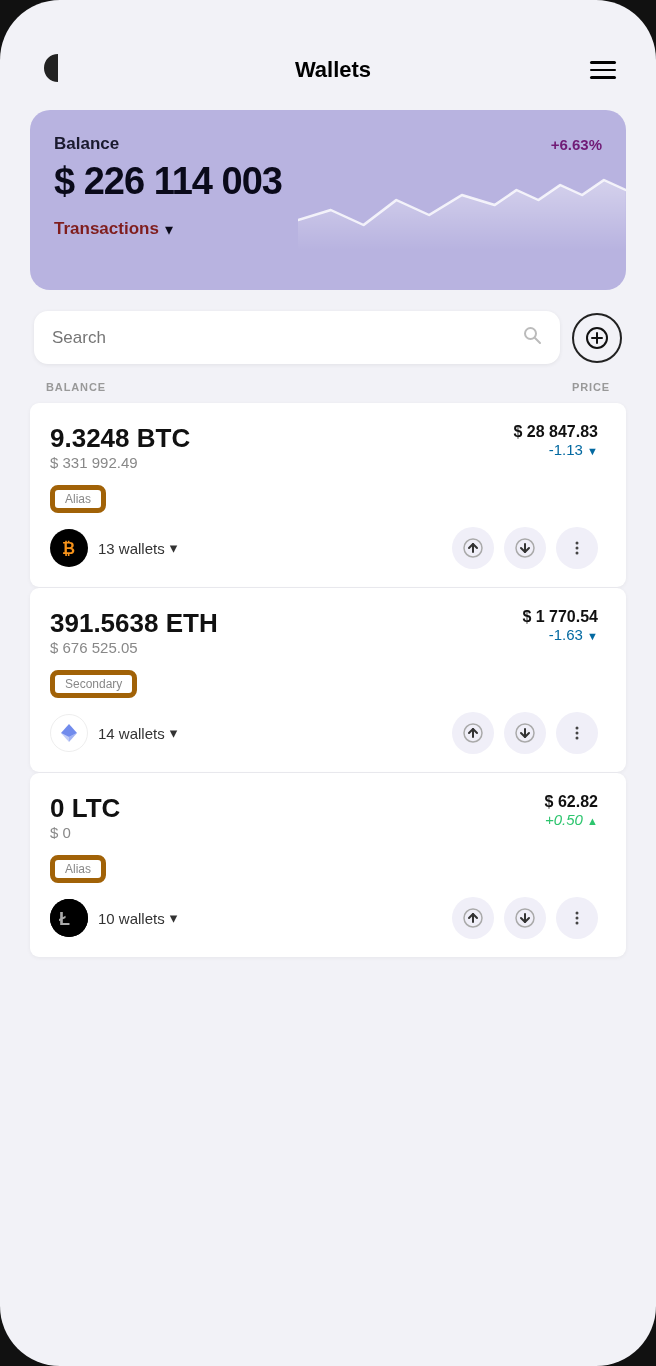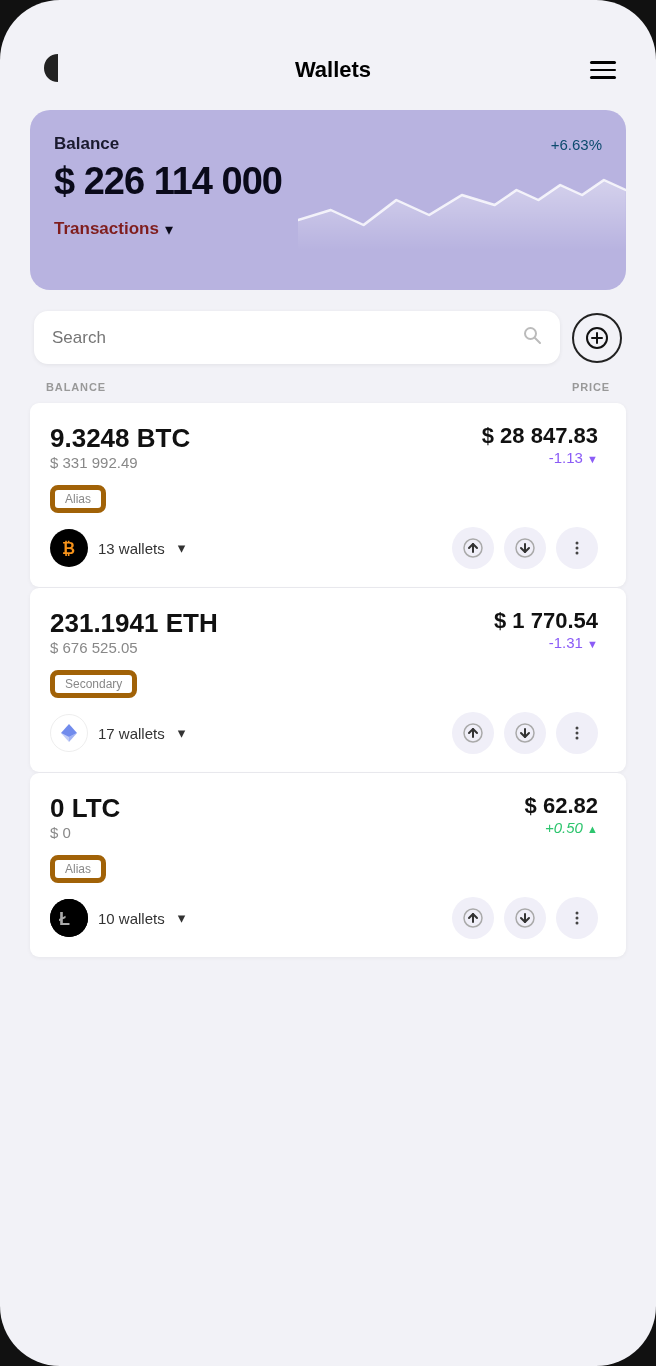--- a/index.html
+++ b/index.html
@@ -58,22 +58,22 @@
       overflow: hidden;
       min-height: 180px;
     }
     .balance-label {
       font-size: 17px;
       font-weight: 600;
       color: #1a1a2e;
     }
     .balance-percent {
       font-size: 15px;
-      color: #0c4a6e;
-      font-weight: 400;
+      color: #701a75;
+      font-weight: 700;
     }
     .balance-top {
       display: flex;
       justify-content: space-between;
       align-items: center;
       margin-bottom: 6px;
     }
     .balance-amount {
       font-size: 38px;
       font-weight: 800;
@@ -172,35 +172,35 @@
       justify-content: space-between;
       align-items: flex-start;
       margin-bottom: 4px;
     }
     .coin-balance {
       font-size: 26px;
       font-weight: 800;
       color: #111;
     }
     .coin-price-main {
-      font-size: 22px;
+      font-size: 16px;
       font-weight: 600;
       color: #111;
       text-align: left;
     }
     .coin-usd {
       font-size: 15px;
       color: #888;
       margin-bottom: 10px;
     }
     .coin-price-change {
       font-size: 15px;
       text-align: right;
     }
-    .negative { color: #8b5cf6; }
+    .negative { color: #0369a1; }
     .positive { color: #2dc56e; font-style: italic; }
     .alias-badge {
       display: inline-block;
       border: 5px solid #a16207;
       border-radius: 8px;
       padding: 2px 10px;
       font-size: 12px;
       color: #888;
       margin-bottom: 14px;
     }
@@ -225,21 +225,21 @@
     }
     .btc-logo { background: #000; color: #f7931a; }
     .eth-logo { background: #fff; border: 1px solid #eee; }
     .ltc-logo { background: #000; }
     .wallet-count {
       font-size: 15px;
       color: #333;
       font-weight: 500;
       display: flex;
       align-items: center;
-      gap: 13px;
+      gap: 5px;
     }
     .coin-actions {
       display: flex;
       gap: 10px;
       align-items: center;
     }
     .action-btn {
       width: 42px;
       height: 42px;
       border-radius: 50%;
@@ -275,21 +275,21 @@
       <span></span>
       <span></span>
     </div>
   </div>
 
   <div class="balance-card">
     <div class="balance-top">
       <span class="balance-label">Balance</span>
       <span class="balance-percent">+6.63%</span>
     </div>
-    <div class="balance-amount">$ 226 114 000</div>
+    <div class="balance-amount">$ 226 114 003</div>
     <div class="transactions-row">
       <span class="transactions-label">Transactions</span>
       <span class="chevron-down">▾</span>
     </div>
 
     <div class="chart-area">
       <svg width="100%" height="100%" viewBox="0 0 300 110" preserveAspectRatio="none">
         <defs>
           <linearGradient id="chartGrad" x1="0" y1="0" x2="0" y2="1">
             <stop offset="0%" stop-color="rgba(255,255,255,0.4)"></stop>
@@ -374,42 +374,42 @@
             <circle cx="9" cy="14" r="1.5" fill="#444"></circle>
           </svg>
         </button>
       </div>
     </div>
   </div>
 
   <div class="coin-card">
     <div class="coin-top">
       <div>
-        <div class="coin-balance">231.1941 ETH</div>
+        <div class="coin-balance">391.5638 ETH</div>
         <div class="coin-usd">$ 676 525.05</div>
       </div>
       <div class="price-col">
         <div class="coin-price-main">$ 1 770.54</div>
         <div class="coin-price-change negative">
-          <span>-1.31</span> <span class="triangle-down"></span>
+          <span>-1.63</span> <span class="triangle-down"></span>
         </div>
       </div>
     </div>
     <div class="alias-badge">Secondary</div>
     <div class="coin-bottom">
       <div class="coin-identity">
         <div class="coin-logo eth-logo">
           <svg width="24" height="24" viewBox="0 0 24 24" fill="none">
             <polygon points="12,3 20,12 12,16 4,12" fill="#627eea" opacity="0.9"></polygon>
             <polygon points="12,16 20,12 12,21" fill="#627eea" opacity="0.6"></polygon>
             <polygon points="12,16 4,12 12,21" fill="#627eea" opacity="0.4"></polygon>
           </svg>
         </div>
         <div class="wallet-count">
-          <span>17 wallets</span>
+          <span>14 wallets</span>
           <span>▾</span>
         </div>
       </div>
       <div class="coin-actions">
         <button class="action-btn">
           <svg width="20" height="20" viewBox="0 0 20 20" fill="none">
             <circle cx="10" cy="10" r="9" stroke="#aaa" stroke-width="1.5"></circle>
             <line x1="10" y1="14" x2="10" y2="6" stroke="#333" stroke-width="2" stroke-linecap="round"></line>
             <polyline points="6,10 10,6 14,10" stroke="#333" stroke-width="2" stroke-linecap="round" stroke-linejoin="round"></polyline>
           </svg>

